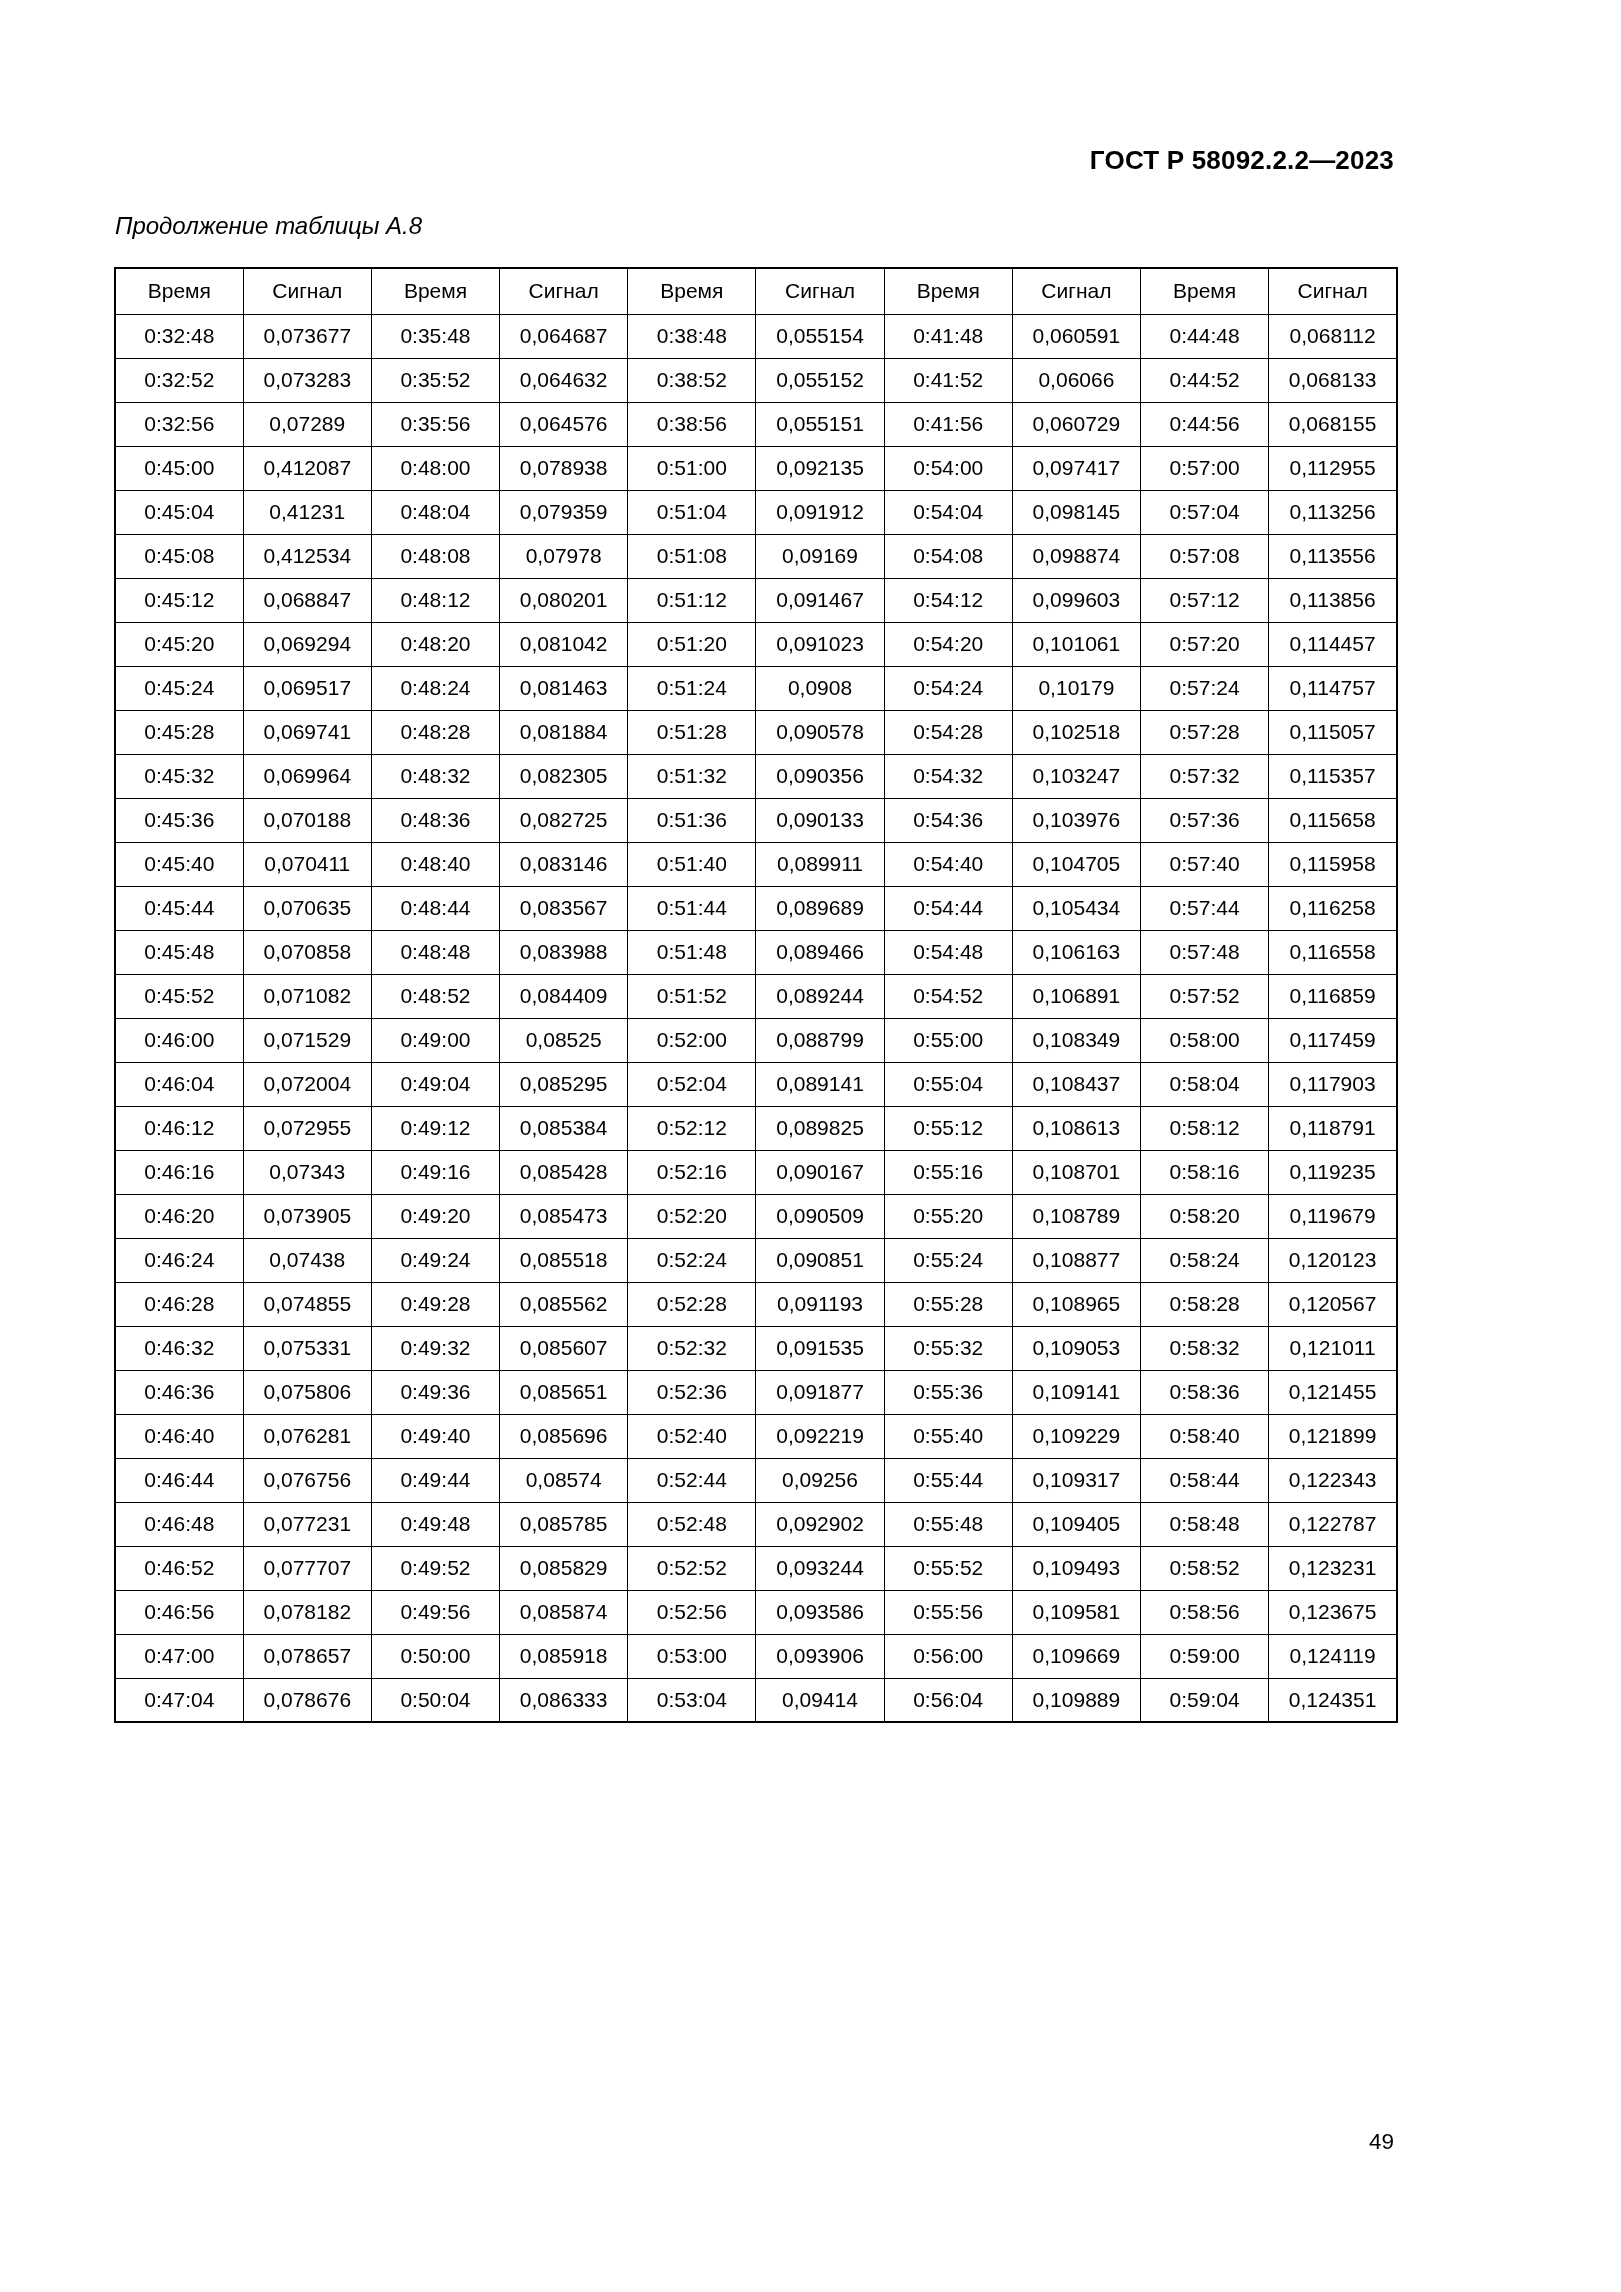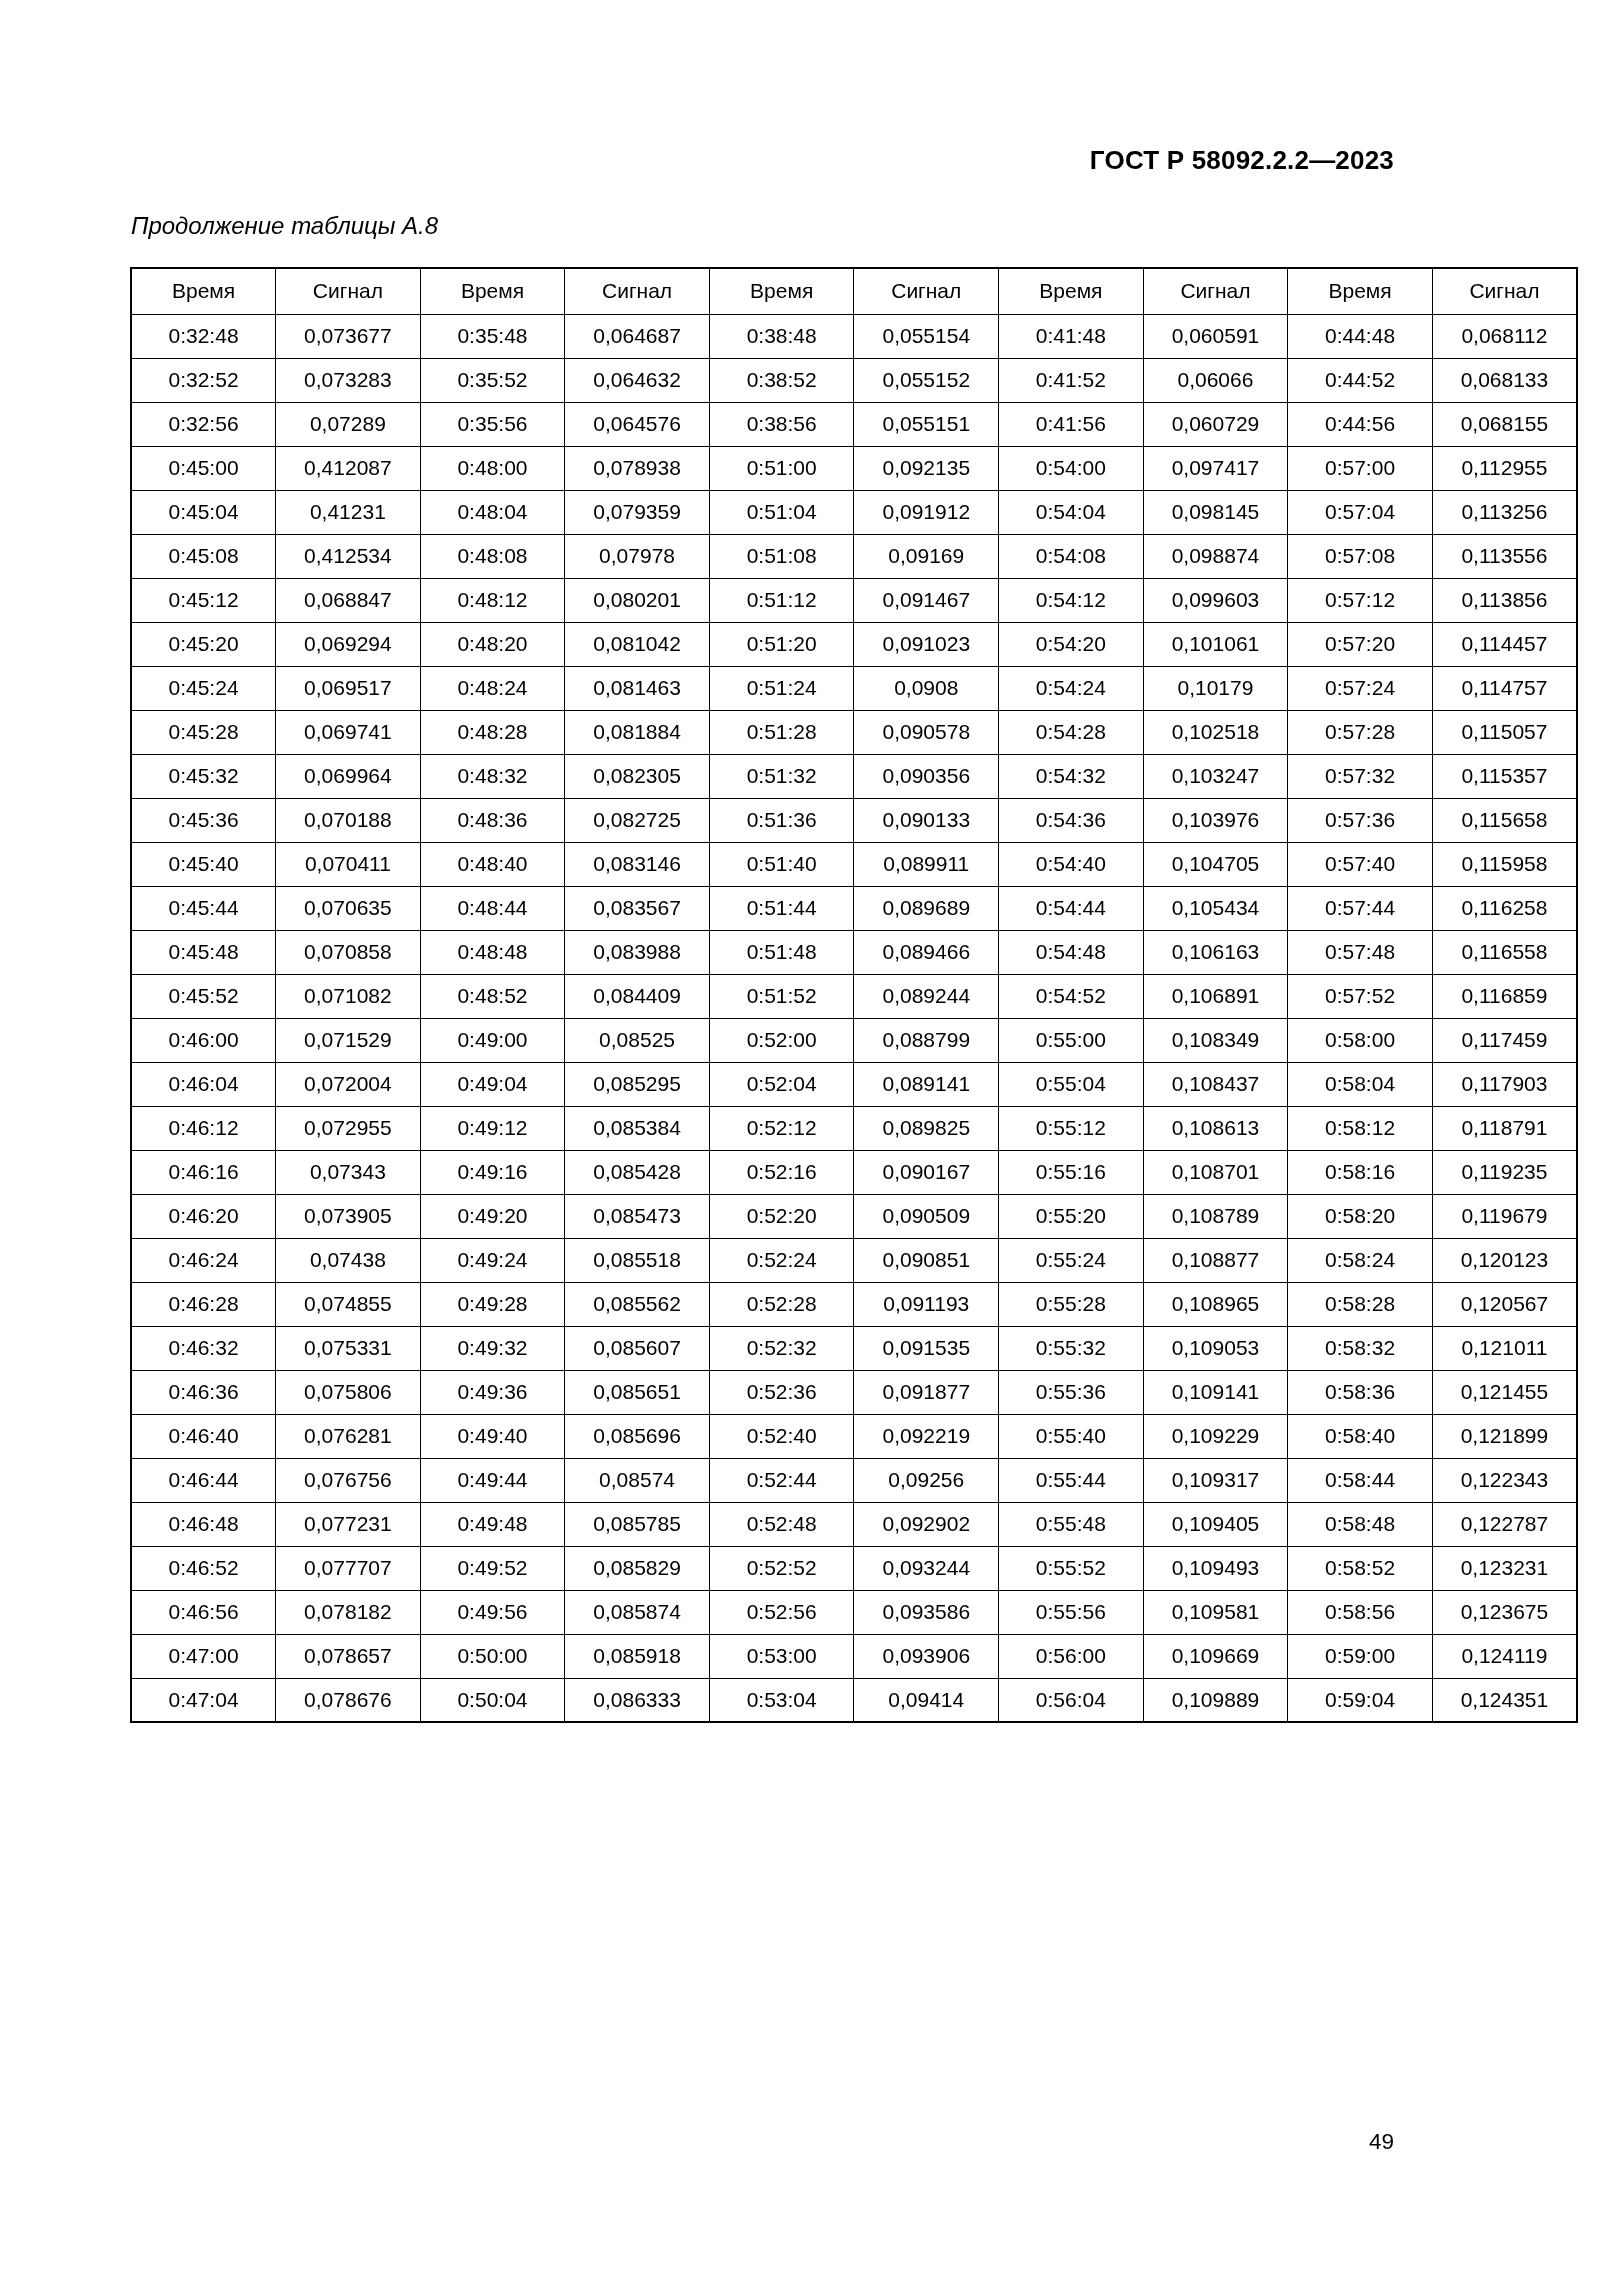--- a/index.html
+++ b/index.html
@@ -13,21 +13,20 @@
     height: 2293px;
     position: relative;
     font-family: "Liberation Sans", "DejaVu Sans", sans-serif;
     color: #000000;
     overflow: hidden;
   }
   .page {
     position: absolute;
     inset: 0;
     padding: 0;
-    margin-left: 16px;
   }
   .doc-header {
     position: absolute;
     top: 145px;
     right: 227px;
     font-size: 26px;
     font-weight: bold;
     letter-spacing: 0.2px;
     white-space: nowrap;
   }
@@ -41,21 +40,21 @@
   }
   .table-wrap {
     position: absolute;
     top: 267px;
     left: 114px;
     width: 1284px;
   }
   table.data {
     border-collapse: collapse;
     table-layout: fixed;
-    width: 1448px;
+    width: 1284px;
     font-size: 21px;
   }
   table.data col.time  { width: 128px; }
   table.data col.sig   { width: 128px; }
   table.data th,
   table.data td {
     border: 1.6px solid #000000;
     text-align: center;
     vertical-align: middle;
     height: 44px;

